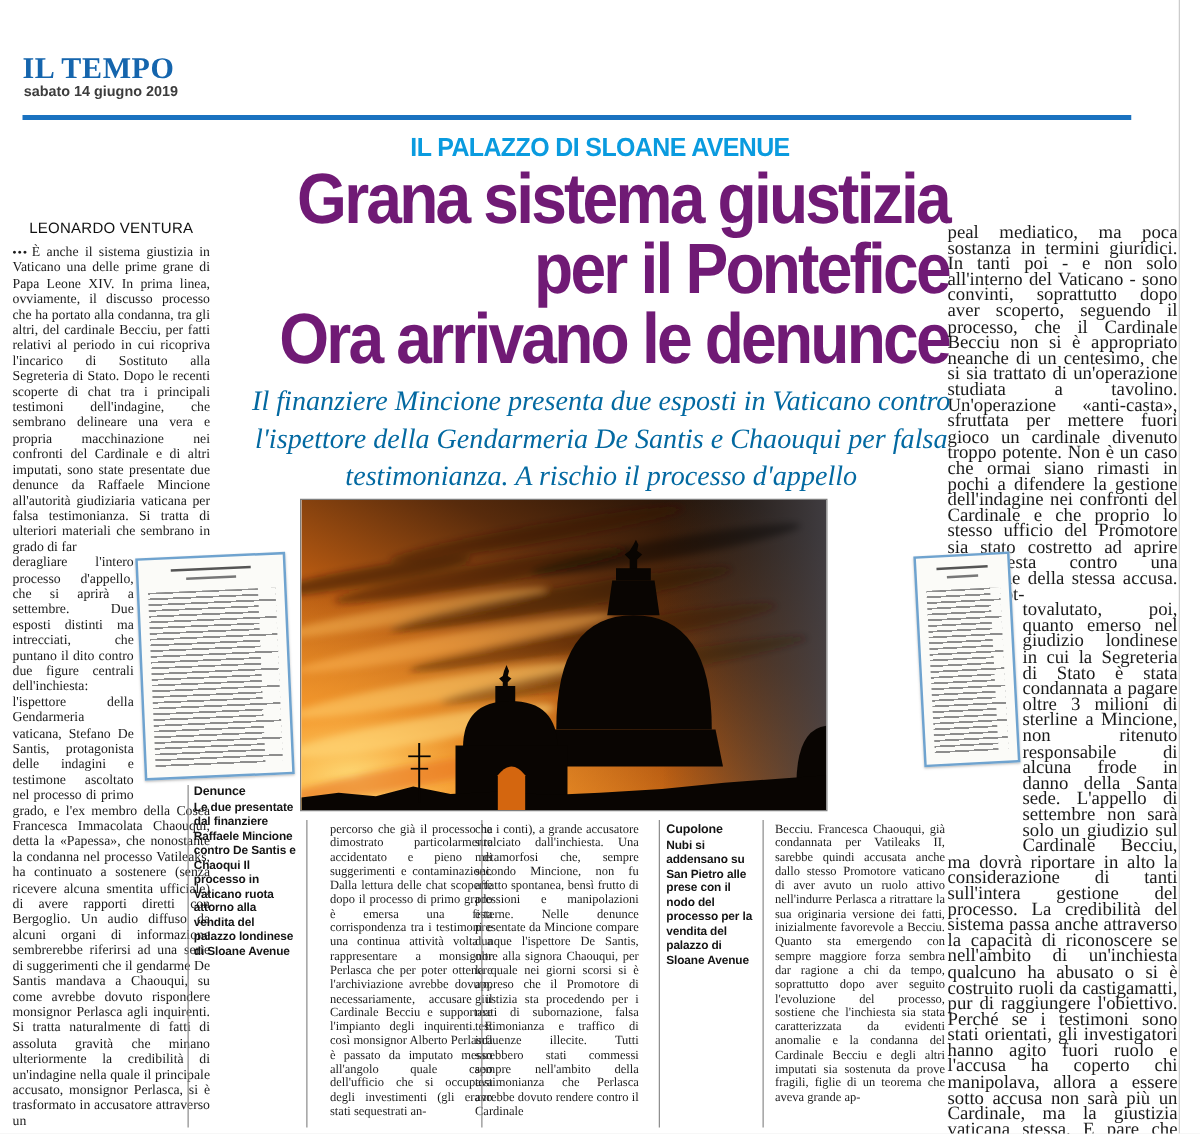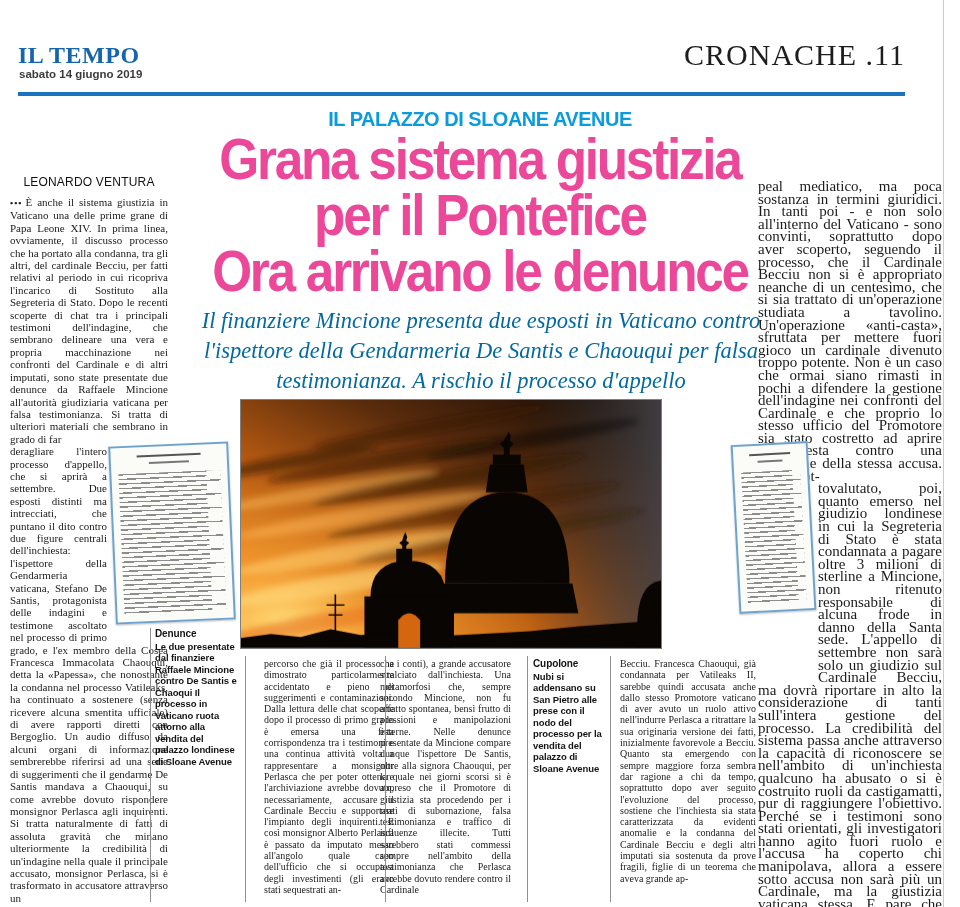--- a/index.html
+++ b/index.html
@@ -13,22 +13,22 @@
               font-size:11.5px; font-weight:bold; color:#3c3c3c; }
   .section-head { position:absolute; right:55px; top:38px; font-family:"Liberation Serif", serif;
               font-size:30px; color:#1d1d1d; letter-spacing:1px; }
   .header-rule { position:absolute; left:18px; top:92px; width:887px; height:4px; background:#1a72c0; }
   .page-right-line { position:absolute; left:943px; top:0; width:1px; height:907px; background:#cccccc; }
 
   
   .kicker { position:absolute; left:170px; top:107px; width:620px; text-align:center;
             font-family:"Liberation Sans", sans-serif; font-weight:bold; font-size:21px;
             letter-spacing:-0.5px; color:#0a9bdf; transform:scaleX(0.95); }
-  .headline { position:absolute; left:170px; top:131px; width:620px; text-align:center;
-              font-family:"Liberation Sans", sans-serif; font-weight:bold; color:#ec4899; }
+  .headline { position:absolute; left:170px; top:131px; width:620px; text-align:right;
+              font-family:"Liberation Sans", sans-serif; font-weight:bold; color:#701a75; }
   .headline .hl-line { font-size:57px; line-height:56px; letter-spacing:-2.5px;
               transform:scaleX(0.9); transform-origin:center; white-space:nowrap; }
   .standfirst { position:absolute; left:175px; top:306px; width:612px; text-align:center;
               font-family:"Liberation Serif", serif; font-style:italic; font-size:22.5px;
               line-height:30px; color:#0369a1; }
   .byline { position:absolute; left:10px; top:175px; width:158px; text-align:center;
             font-family:"Liberation Sans", sans-serif; font-weight:normal; font-size:12px;
             letter-spacing:0.2px; color:#101010; }
 
   
@@ -70,21 +70,20 @@
            border:1px solid rgba(0,0,0,0.5); overflow:hidden; }
   .photo svg { display:block; width:100%; height:100%; }
 </style>
 </head>
 <body>
 
 <div class="page">
 
   <div class="masthead">IL TEMPO</div>
   <div class="pubdate">sabato 14 giugno 2019</div>
-  <div class="section-head">CRONACHE .11</div>
   <div class="header-rule"></div>
   <div class="page-right-line"></div>
 
   <div class="kicker">IL PALAZZO DI SLOANE AVENUE</div>
   <div class="headline">
     <div class="hl-line">Grana sistema giustizia</div>
     <div class="hl-line">per il Pontefice</div>
     <div class="hl-line">Ora arrivano le denunce</div>
   </div>
   <div class="standfirst">Il finanziere Mincione presenta due esposti in Vaticano contro l'ispettore della Gendarmeria De Santis e Chaouqui per falsa testimonianza. A rischio il processo d'appello</div>

